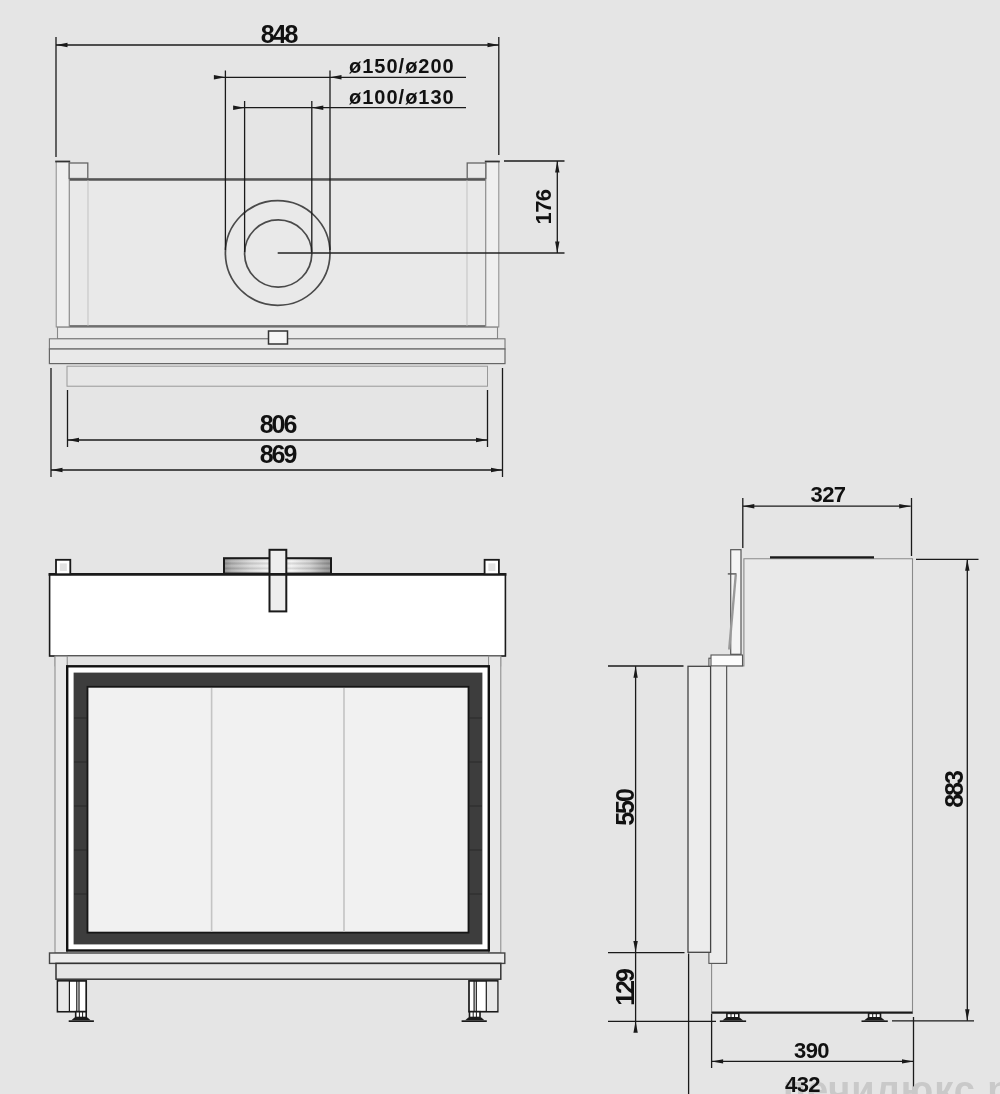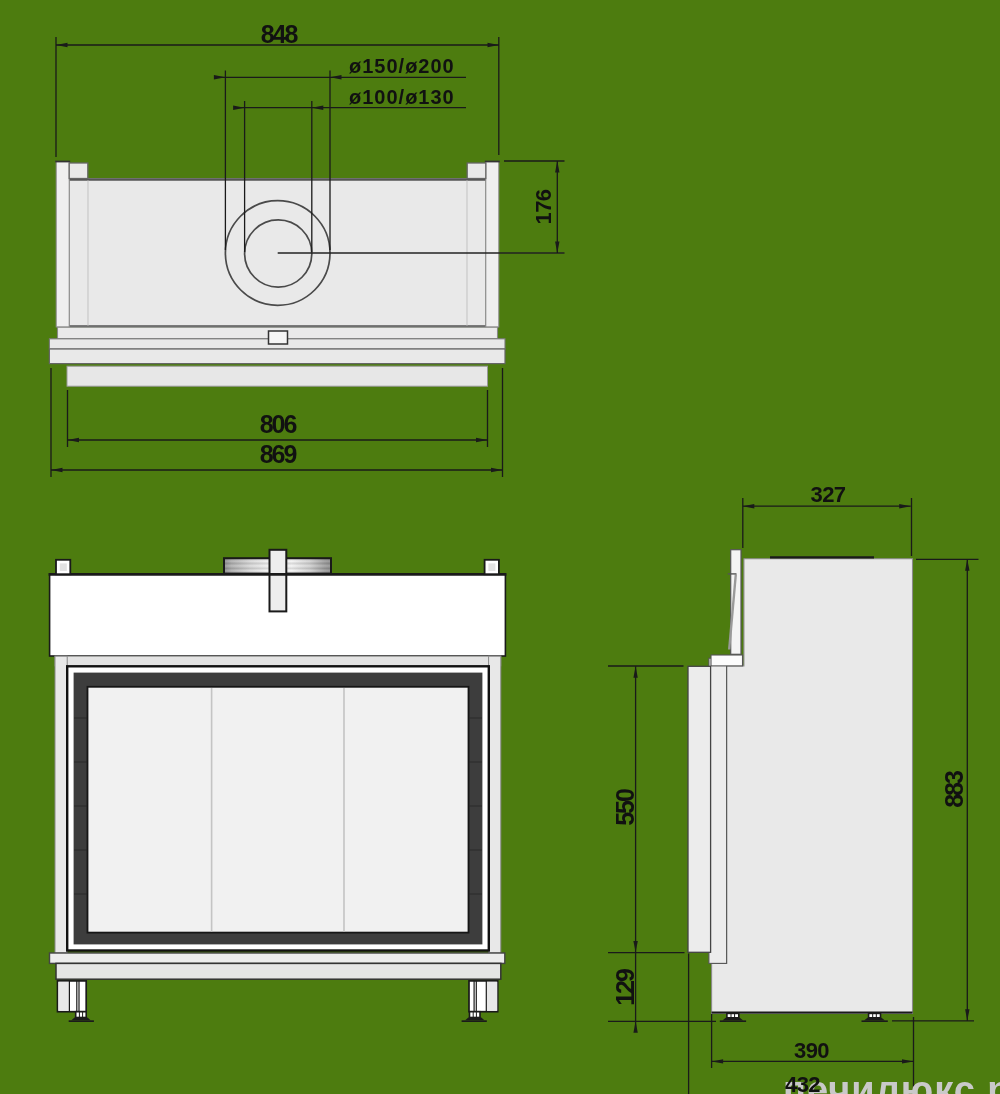--- a/index.html
+++ b/index.html
@@ -1,16 +1,16 @@
 <!DOCTYPE html>
 <html><head>
 <meta charset="utf-8">
 <style>
   html,body{margin:0;padding:0;background:#fff;}
-  .page{position:relative;width:1000px;height:1094px;background:#4d7c0f;overflow:hidden;
+  .page{position:relative;width:1000px;height:1094px;background:#e5e5e5;overflow:hidden;
         font-family:"Liberation Sans", sans-serif;}
   text{font-family:"Liberation Sans", sans-serif;font-weight:bold;fill:#111;}
   .dim{font-size:25px;letter-spacing:-2px;}
   .dims{font-size:22px;letter-spacing:-0.6px;}
   .dia{font-size:20px;letter-spacing:1px;}
 </style>
 </head>
 <body>
 <div class="page">
 <svg width="1000" height="1094" viewBox="0 0 1000 1094">

